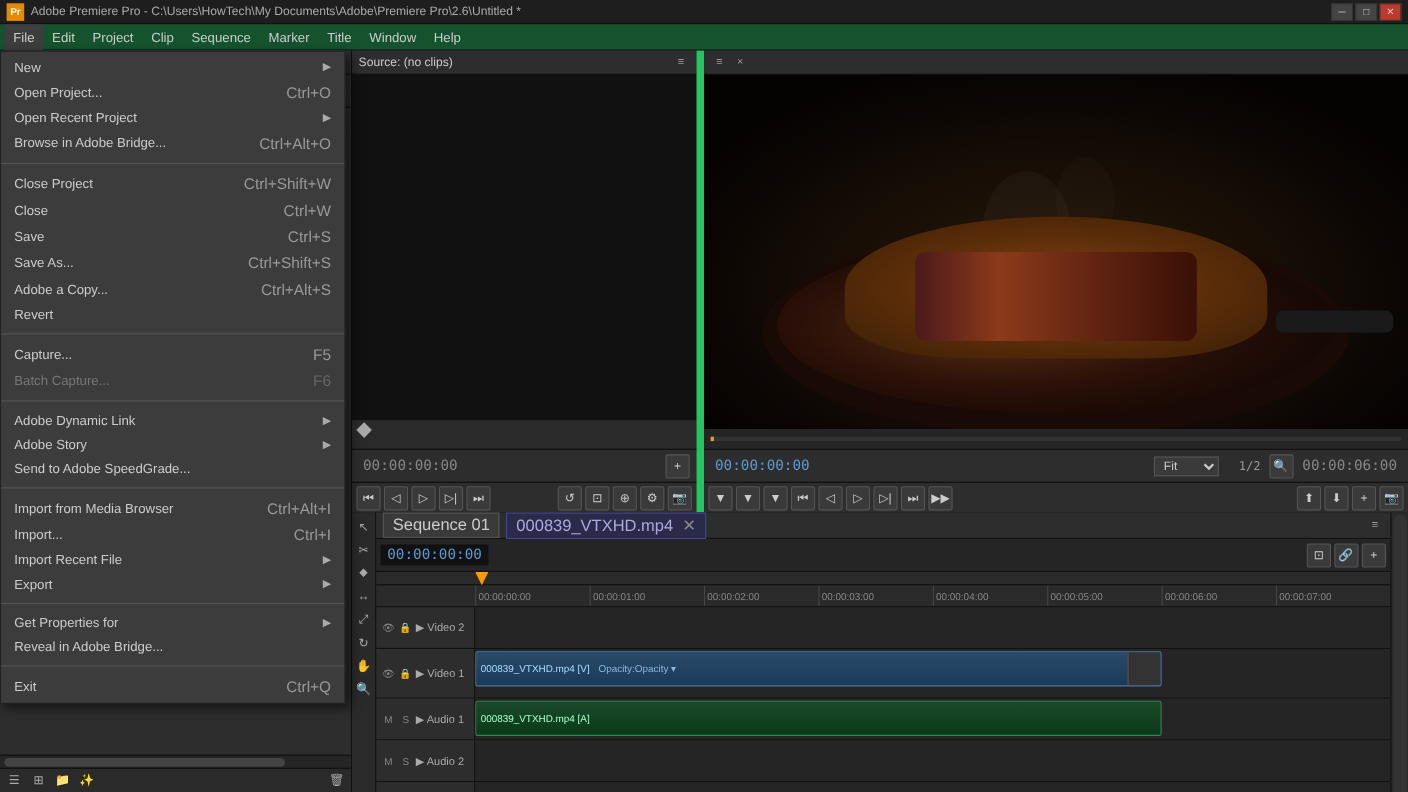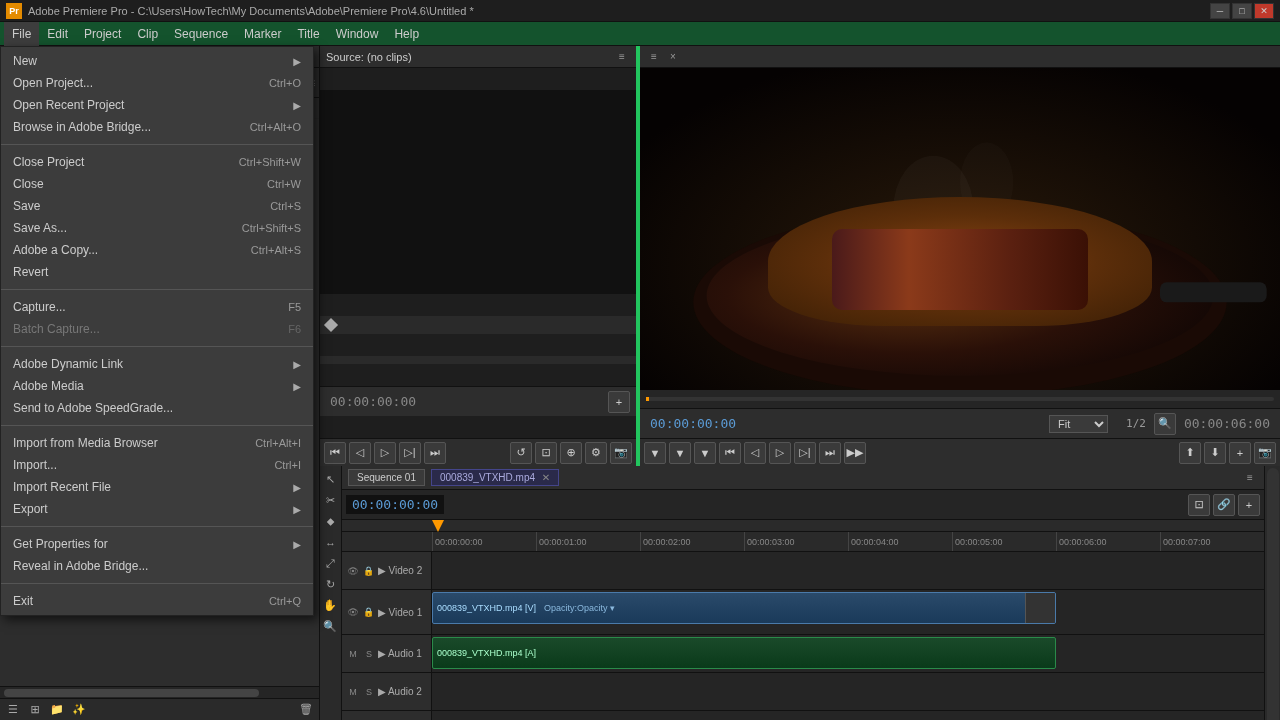--- a/index.html
+++ b/index.html
@@ -113,21 +113,21 @@
       position: relative;
       justify-content: space-between;
     }
     .dropdown-item.disabled {
       color: #777;
       cursor: default;
     }
     .dropdown-item .item-label { flex: 1; }
     .dropdown-item .item-shortcut {
       color: #999;
-      font-size: 11px;
+      font-size: 14px;
       margin-left: 20px;
     }
     .dropdown-item .item-arrow {
       margin-left: 4px;
       font-size: 10px;
       color: #aaa;
     }
     .dropdown-item.disabled .item-shortcut { color: #666; }
 
     
@@ -141,24 +141,23 @@
     
     #top-panels {
       display: flex;
       height: 420px;
     }
 
     
     #source-monitor {
       width: 320px;
       background: #1e1e1e;
-      border-right: 4px solid #22c55e;
+      border-right: 7px solid #22c55e;
       display: flex;
       flex-direction: column;
-      gap: 22px;
     }
     .panel-header {
       height: 22px;
       background: #2d2d2d;
       display: flex;
       align-items: center;
       padding: 0 6px;
       font-size: 11px;
       border-bottom: 1px solid #111;
       gap: 4px;
@@ -357,21 +356,21 @@
       align-items: center;
       padding: 0 6px;
       gap: 6px;
       border-bottom: 1px solid #111;
     }
 
     .timeline-tab {
       padding: 2px 8px;
       background: #3a3a3a;
       border: 1px solid #555;
-      font-size: 10px;
+      font-size: 15px;
       color: #ccc;
       cursor: pointer;
     }
     .timeline-tab.active {
       background: #2d2d2d;
       border-bottom-color: #2d2d2d;
       color: white;
     }
     .timeline-tab.media-tab {
       background: #2a2a4a;
@@ -577,21 +576,21 @@
       flex-direction: column;
       border-left: 1px solid #111;
     }
 
   </style>
 </head>
 <body>
 
 <div id="title-bar">
   <div class="app-icon">Pr</div>
-  <span class="title-text">Adobe Premiere Pro - C:\Users\HowTech\My Documents\Adobe\Premiere Pro\4.6\Untitled *</span>
+  <span class="title-text">Adobe Premiere Pro - C:\Users\HowTech\My Documents\Adobe\Premiere Pro\2.6\Untitled *</span>
   <div class="window-controls">
     <div class="win-btn">─</div>
     <div class="win-btn">□</div>
     <div class="win-btn close">✕</div>
   </div>
 </div>
 
 <div id="menu-bar">
   <div class="menu-item active">File</div>
   <div class="menu-item">Edit</div>
@@ -949,21 +948,21 @@
     </div>
   </div>
   <div class="menu-separator"></div>
 
   <div class="menu-section">
     <div class="dropdown-item">
       <span class="item-label">Adobe Dynamic Link</span>
       <span class="item-arrow">▶</span>
     </div>
     <div class="dropdown-item">
-      <span class="item-label">Adobe Media</span>
+      <span class="item-label">Adobe Story</span>
       <span class="item-arrow">▶</span>
     </div>
     <div class="dropdown-item">
       <span class="item-label">Send to Adobe SpeedGrade...</span>
     </div>
   </div>
   <div class="menu-separator"></div>
 
   <div class="menu-section">
     <div class="dropdown-item">

